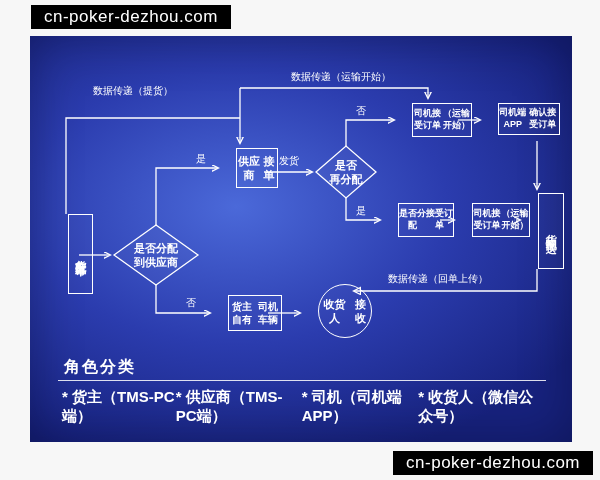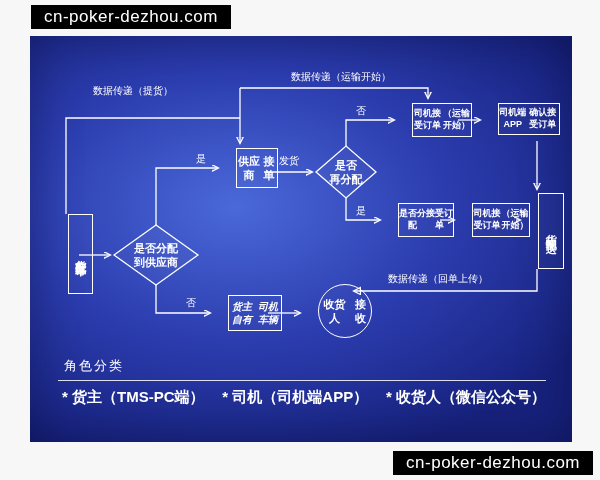--- a/index.html
+++ b/index.html
@@ -25,21 +25,21 @@
           text-align:center; font-weight:bold; line-height:1.3; background:rgba(255,255,255,0.02);margin-left:14px; }
   .node.circle { border-radius:50%; }
   .node.vert { writing-mode:vertical-rl; text-orientation:upright; letter-spacing:2px; }
 
   .lbl { position:absolute; z-index:10; color:#fff; font-weight:normal; font-size:10px;
          white-space:nowrap; transform:translate(-50%,-50%); }
   .dtext { position:absolute; z-index:10; color:#fff; font-weight:bold; font-size:11px;
            line-height:1.3; text-align:center; transform:translate(-50%,-50%); white-space:nowrap; }
 
   .roles-title { position:absolute; left:64px; top:357px; z-index:10; color:#fff;
-                 font-size:13px; font-weight:normal; letter-spacing:2px; }
+                 font-size:16px; font-weight:bold; letter-spacing:2px; }
   .divider { position:absolute; left:58px; top:380px; width:488px; height:1px;
              background:rgba(255,255,255,.85); z-index:10; }
   .roles-row { position:absolute; left:62px; top:388px; width:484px; z-index:10;
                display:flex; justify-content:space-between; color:#fff; font-size:15px; font-weight:bold; }
   .wechat-line { position:absolute; left:418px; top:407px; z-index:10; display:flex;
                  align-items:center; gap:6px; color:#fff; font-size:13px; font-weight:bold; }
 </style>
 </head>
 <body>
 
@@ -126,37 +126,38 @@
     <span>（运输开始）</span>
   </div>
 
   <div class="node vert" style="left:524px; top:193px; width:26px; height:76px; font-size:11px; letter-spacing:3px;">货物配送</div>
 
   <div class="node circle" style="left:304px; top:284px; width:54px; height:54px; font-size:11px;">
     <span>收货人</span>
     <span>接收</span>
   </div>
 
-  <div class="node" style="left:214px; top:295px; width:54px; height:36px; font-size:10px;font-style:italic;">
+  <div class="node" style="left:214px; top:295px; width:54px; height:36px; font-size:10px;">
     <span>货主自有</span>
     <span>司机车辆</span>
   </div>
 
   <div class="lbl" style="left:133px; top:91px;">数据传递（提货）</div>
   <div class="lbl" style="left:341px; top:77px;">数据传递（运输开始）</div>
   <div class="lbl" style="left:438px; top:279px;">数据传递（回单上传）</div>
   <div class="lbl" style="left:289px; top:161px;">发货</div>
   <div class="lbl" style="left:201px; top:159px;">是</div>
   <div class="lbl" style="left:191px; top:303px;">否</div>
   <div class="lbl" style="left:361px; top:111px;">否</div>
   <div class="lbl" style="left:361px; top:211px;">是</div>
 
   <div class="roles-title">角色分类</div>
   <div class="divider"></div>
   <div class="roles-row">
     <span>* 货主（TMS-PC端）</span>
+    <span>* 供应商（TMS-PC端）</span>
     <span>* 司机（司机端APP）</span>
     <span>* 收货人（微信公众号）</span>
   </div>
 
   <div class="watermark wm-bottom">cn-poker-dezhou.com</div>
 
 </div>
 
 </body></html>

